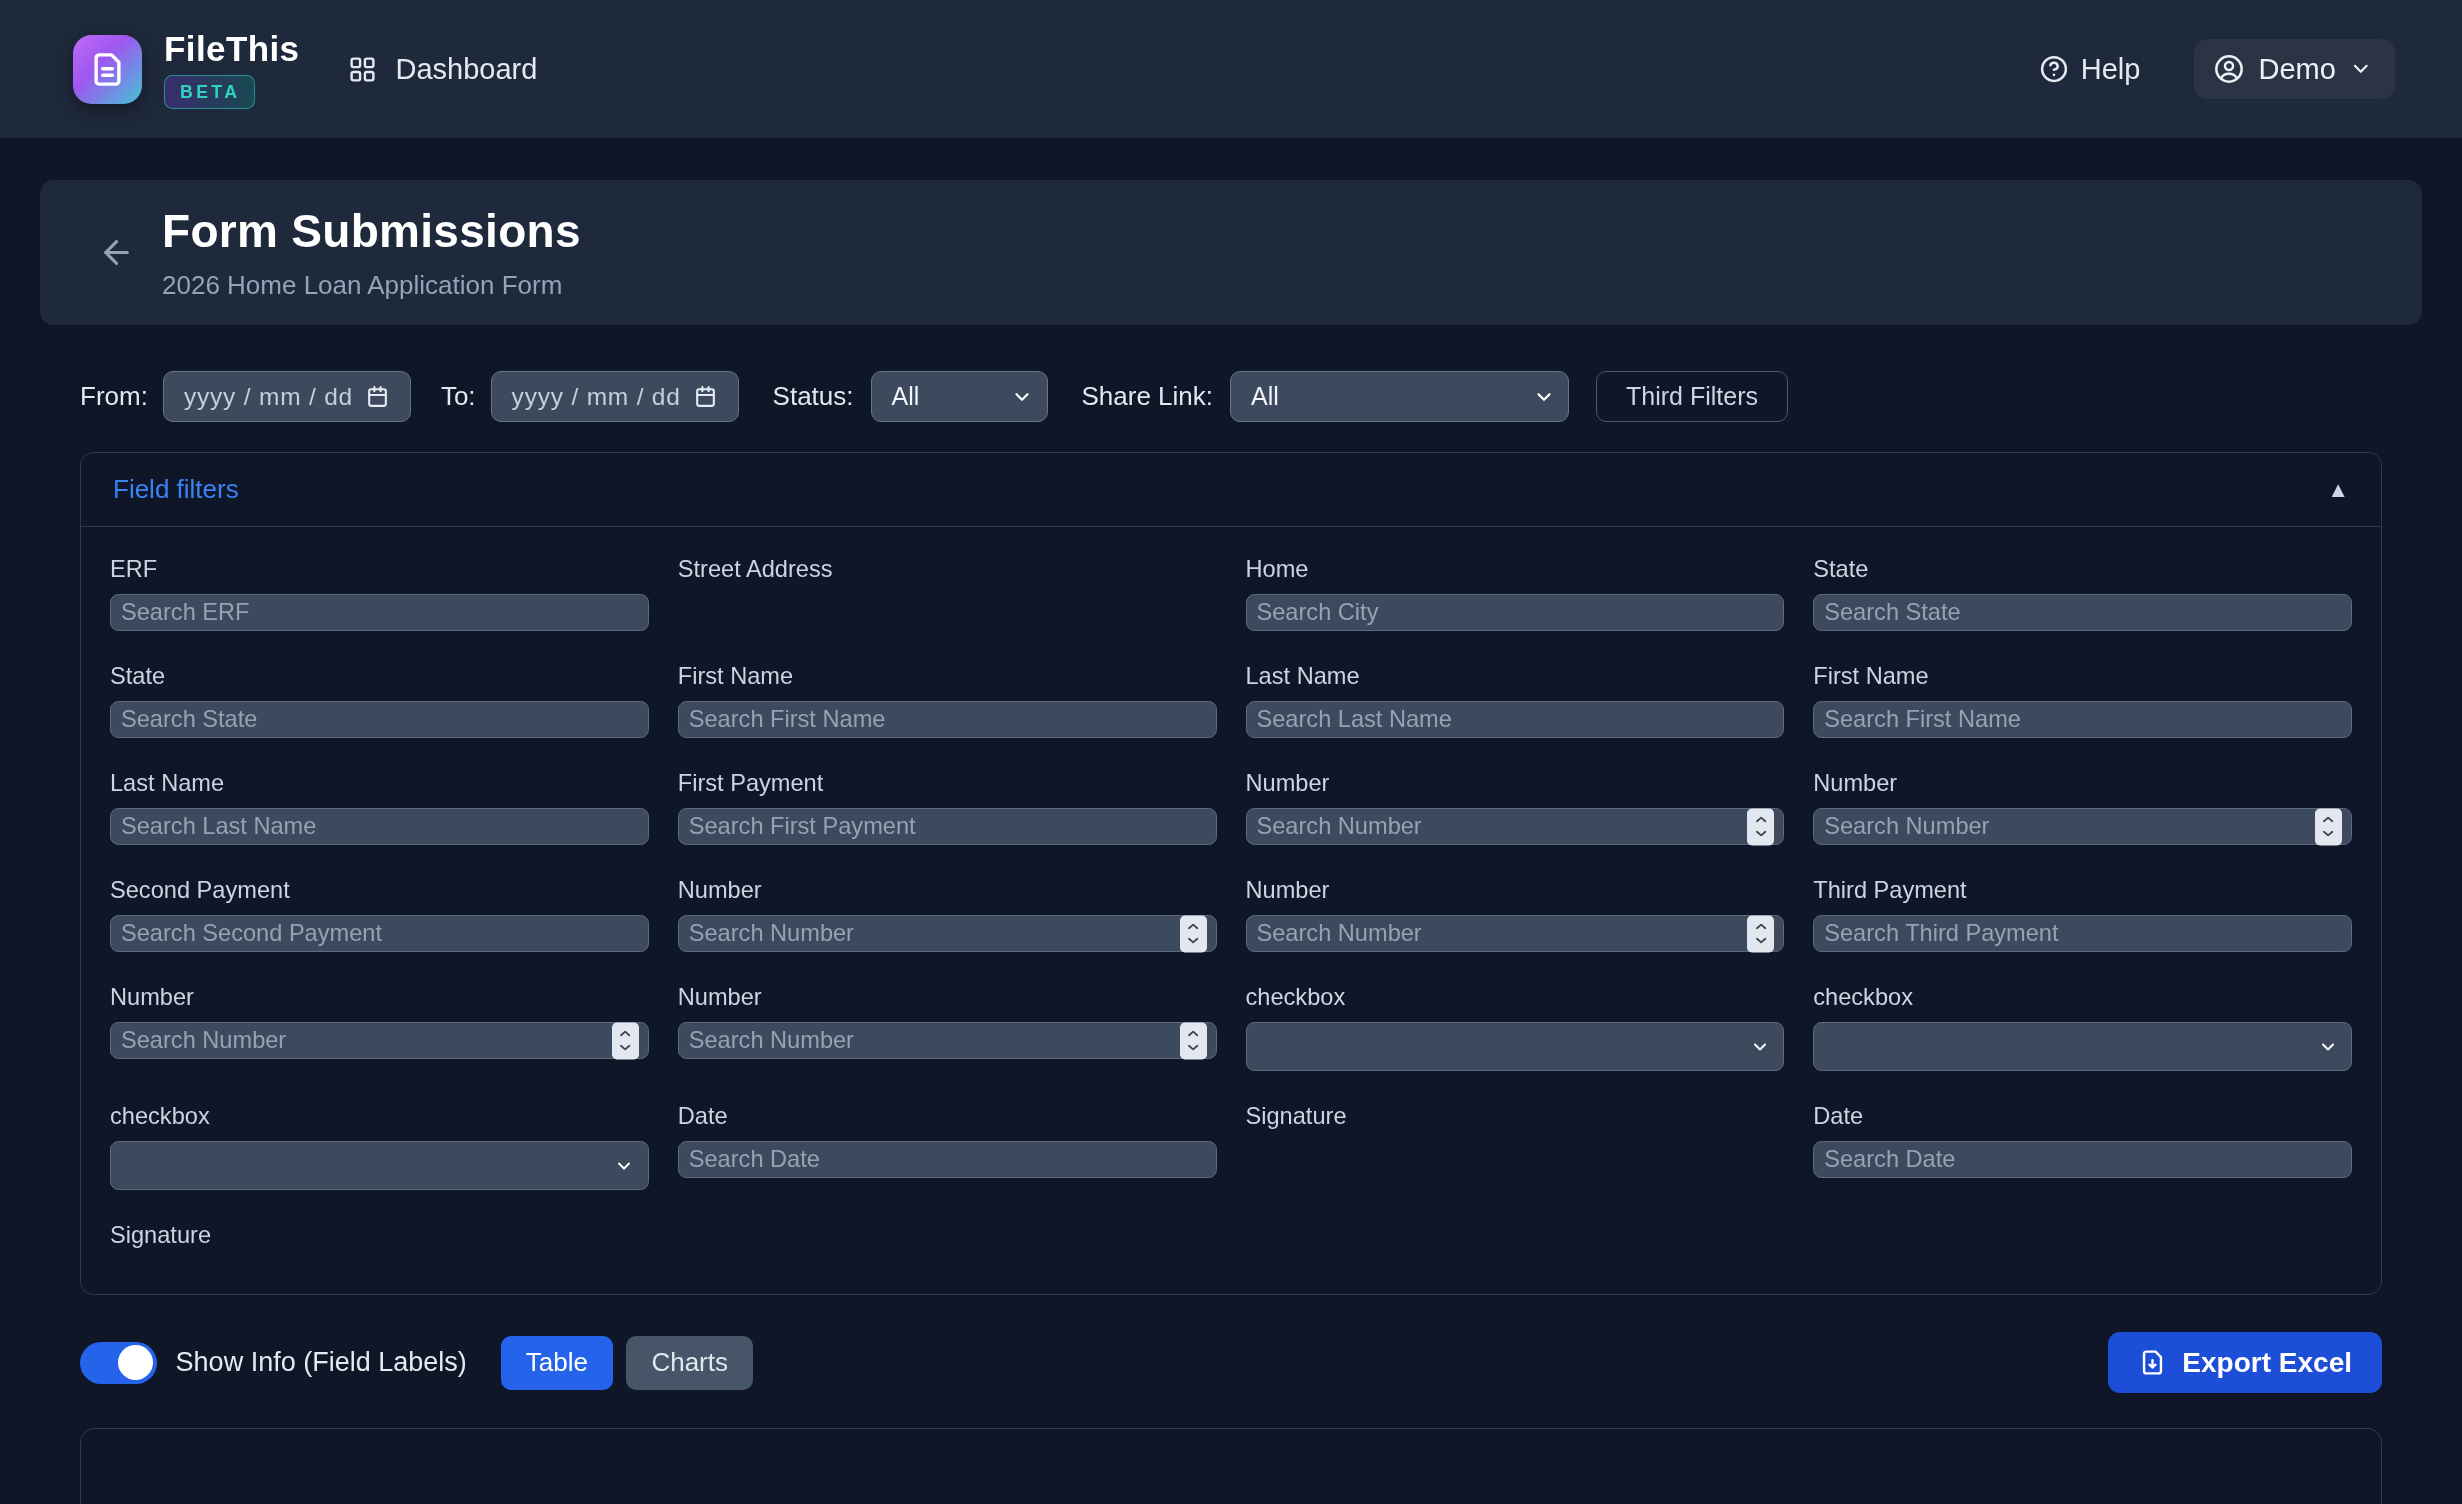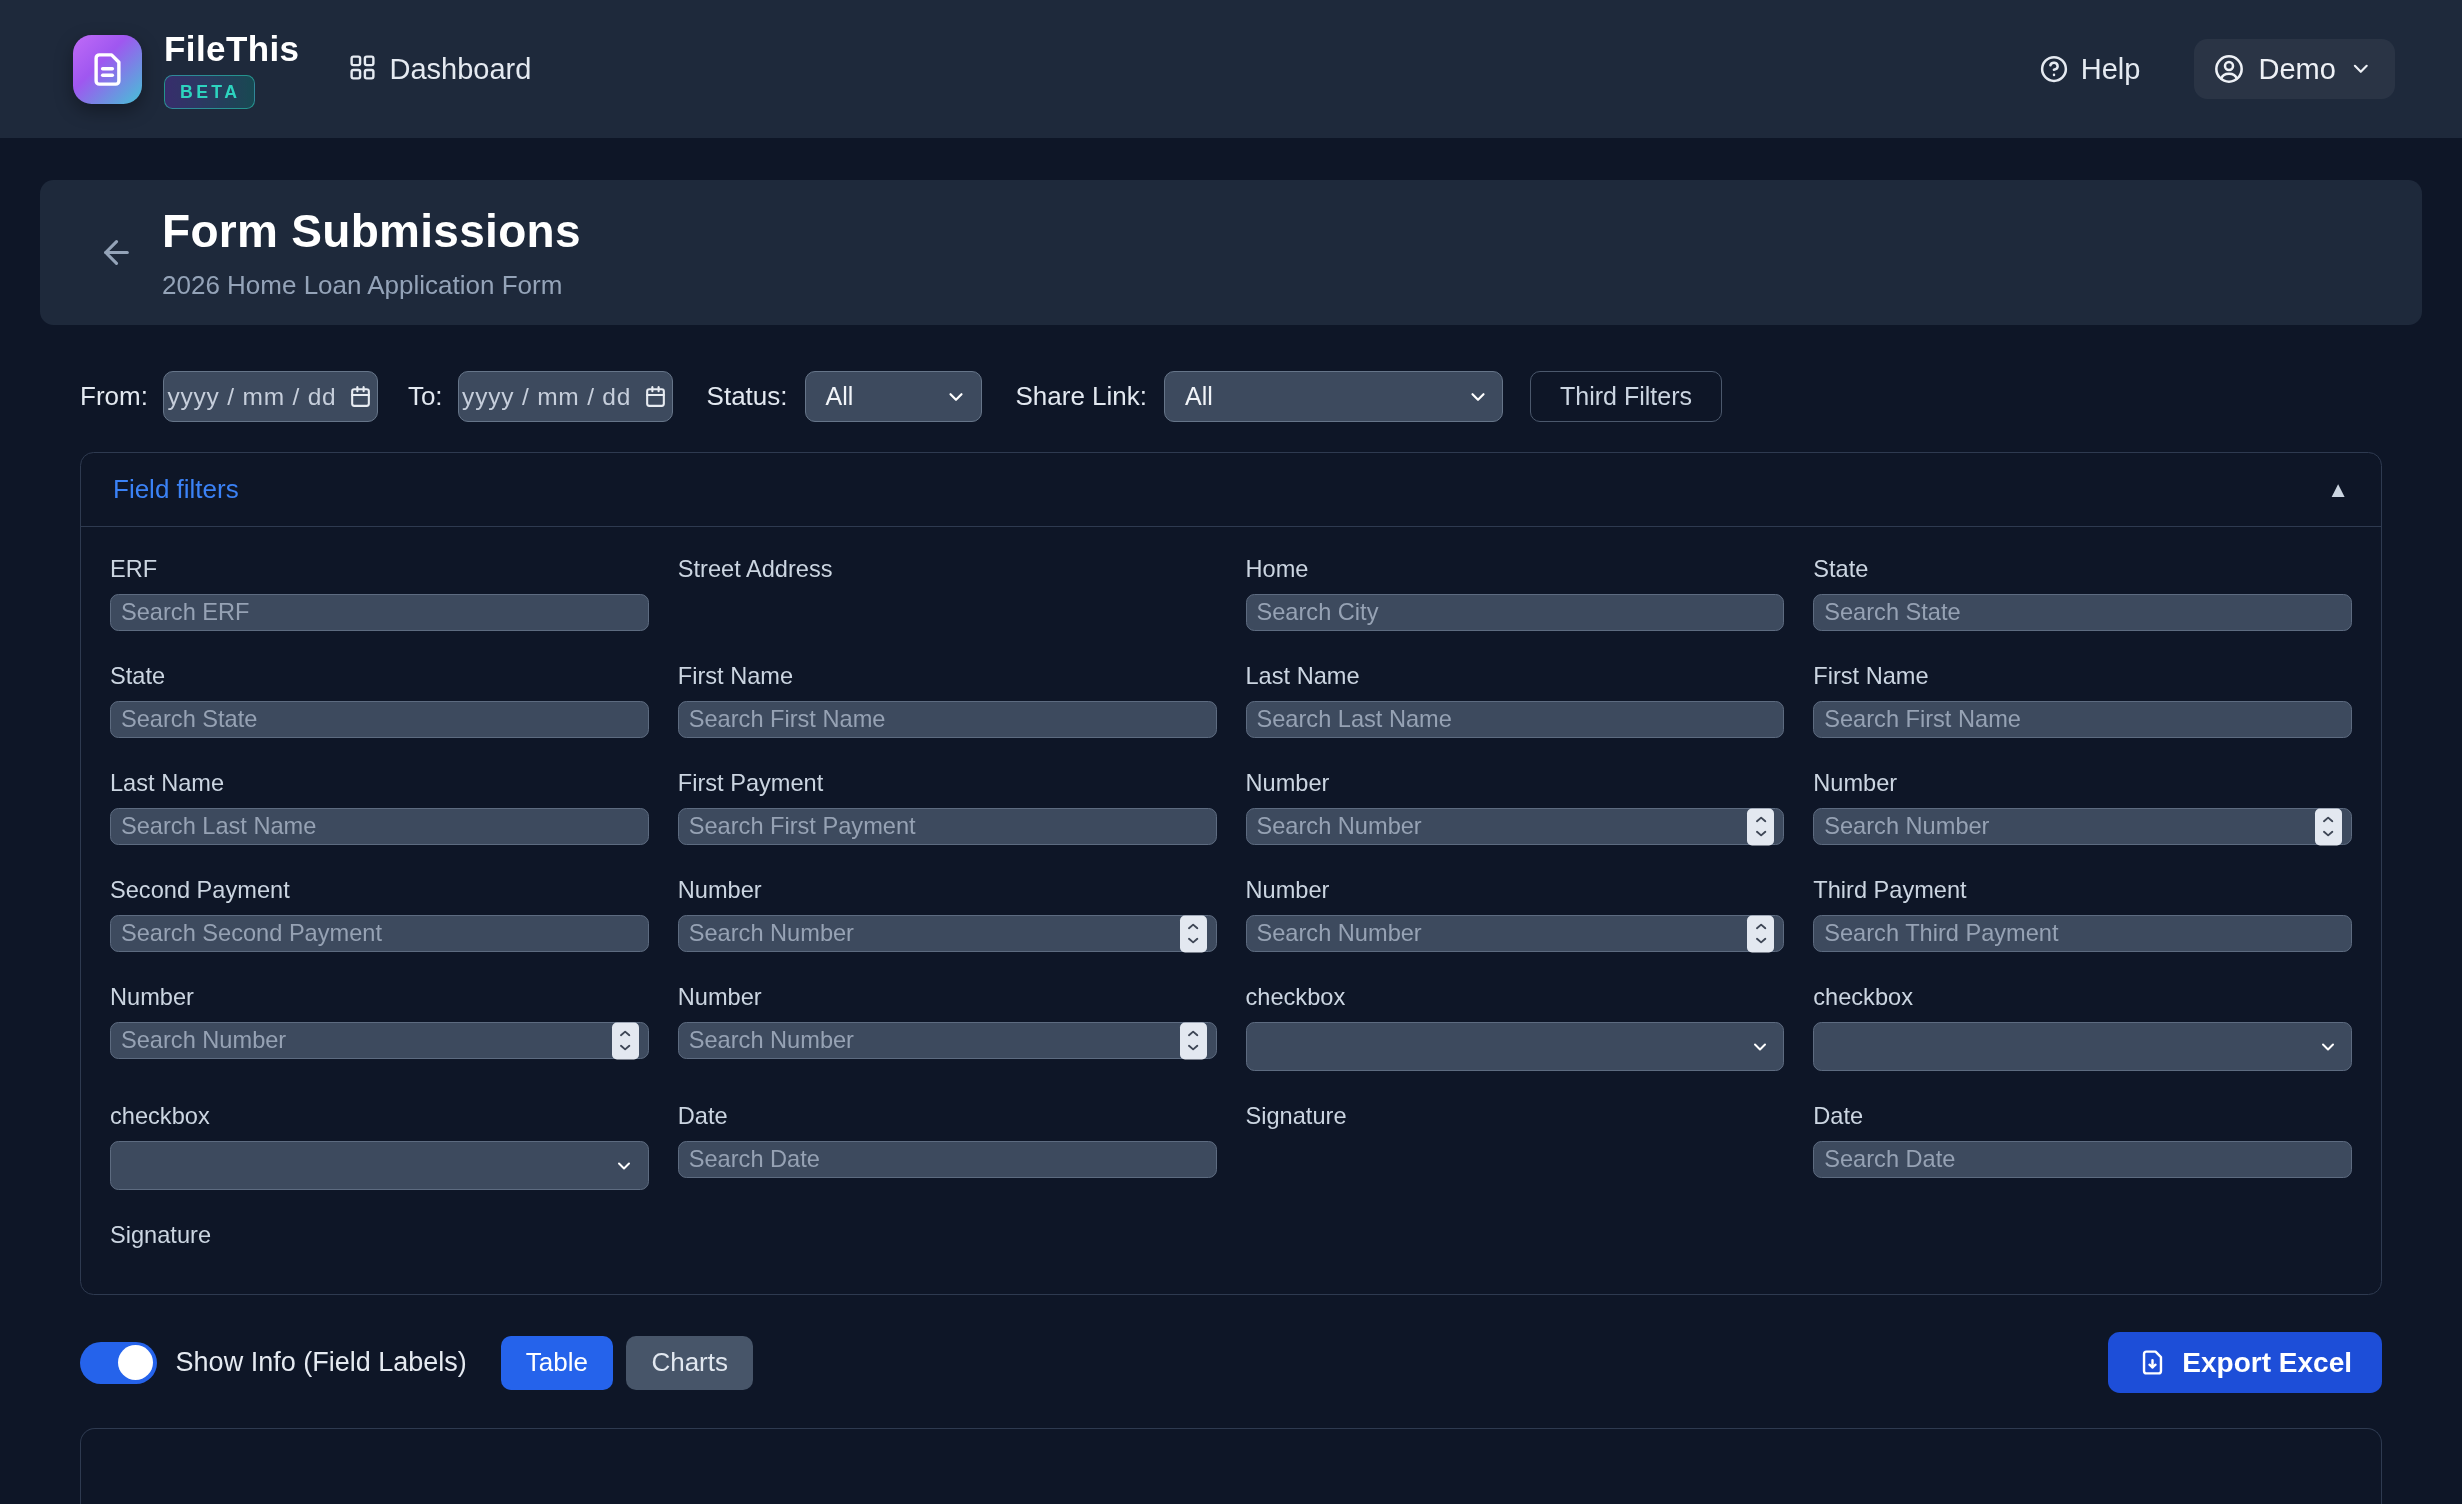--- a/index.html
+++ b/index.html
@@ -25,21 +25,21 @@
   }
   .brand-block { margin-left:22px; display:flex; flex-direction:column; gap:6.7px; }
   .brand-name { font-size:35px; font-weight:800; color:#ffffff; letter-spacing:0.4px; }
   .beta-badge {
     align-self:flex-start;
     font-size:17.7px; font-weight:700; letter-spacing:3.4px; color:#2dd4bf;
     border:1.7px solid rgba(45,212,191,.55); border-radius:8.4px;
     padding:5.9px 13.5px 5px 15px;
     background:linear-gradient(90deg,rgba(124,58,237,.28),rgba(13,148,136,.30));
   }
-  .nav-item { display:flex; align-items:flex-start; gap:12px; margin-left:49px; cursor:pointer; }
+  .nav-item { display:flex; align-items:center; gap:18px; margin-left:49px; cursor:pointer; }
   .nav-item-label { font-size:29px; color:#e5eaf1; }
   .nav-spacer { flex:1; }
   .help-item { display:flex; align-items:center; gap:11.8px; margin-right:54px; cursor:pointer; }
   .help-label { font-size:29px; color:#e5eaf1; }
   .user-chip {
     display:flex; align-items:center; gap:13.5px;
     background:rgba(255,255,255,.055);
     border-radius:13.5px; padding:13.5px 22px 13.5px 18.6px; cursor:pointer;
   }
   .user-label { font-size:29px; color:#eef1f6; font-weight:500; }
@@ -55,21 +55,21 @@
   .page-title { font-size:46px; font-weight:800; color:#ffffff; letter-spacing:0.3px; }
   .page-subtitle { margin-top:11.8px; font-size:26px; color:#94a3b8; }
 
   
   .filter-bar { margin:46px 80px 0 80px; display:flex; align-items:center; }
   .fb-label { font-size:26px; color:#e2e8f0; font-weight:500; white-space:nowrap; }
   .ctl {
     height:51px; background:#3d4a5e; border:1.7px solid #667589; border-radius:10px;
     display:flex; align-items:center; color:#e2e8f0; font-size:24.5px;
   }
-  .date-ctl { width:215px; margin-left:15px; justify-content:center; gap:11.8px; cursor:text; }
+  .date-ctl { width:248px; margin-left:15px; justify-content:center; gap:11.8px; cursor:text; }
   .date-ph { color:#c6cedb; font-size:24.5px; letter-spacing:0.8px; }
   .sel { position:relative; cursor:pointer; padding:4px 20px;align-items:center; }
   .sel .chev { position:absolute; right:13.5px; top:50%; transform:translateY(-50%); }
   .status-sel { width:177px; margin-left:17px; }
   .share-sel { width:339px; margin-left:17px; }
   .sel-value { font-size:25px; color:#f1f4f8; }
   .to-label { margin-left:30px; }
   .status-label { margin-left:34px; }
   .share-label { margin-left:34px; }
   .clear-btn {

